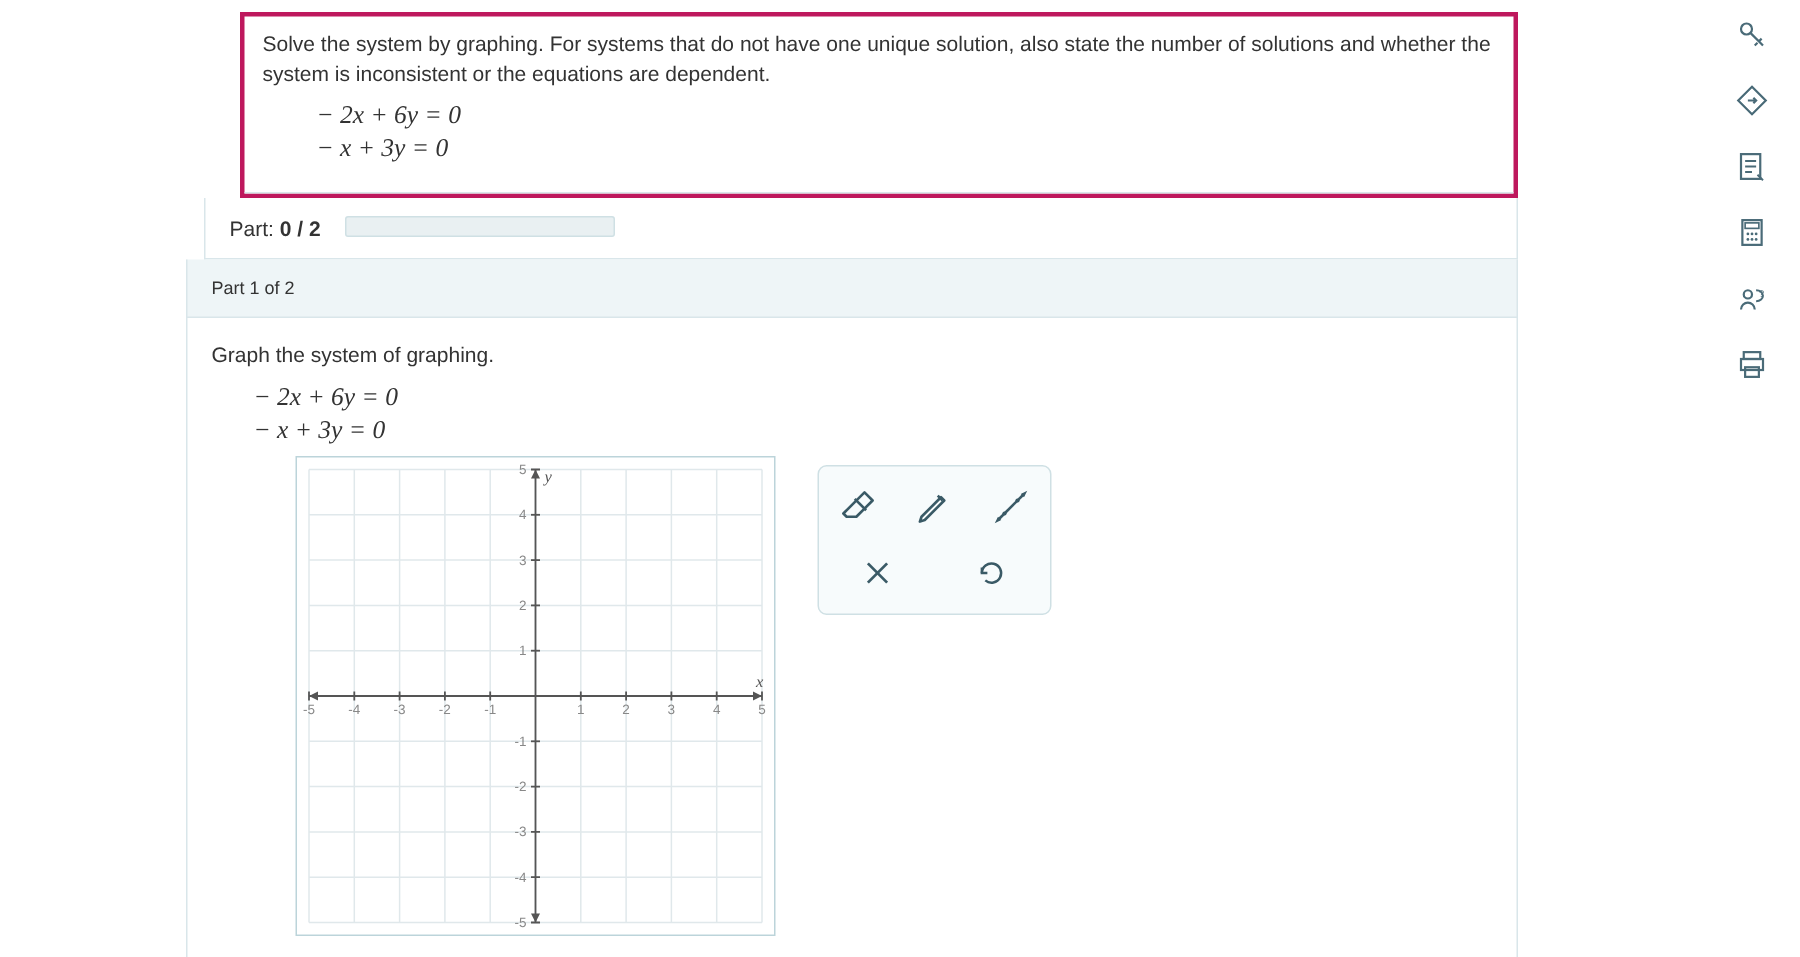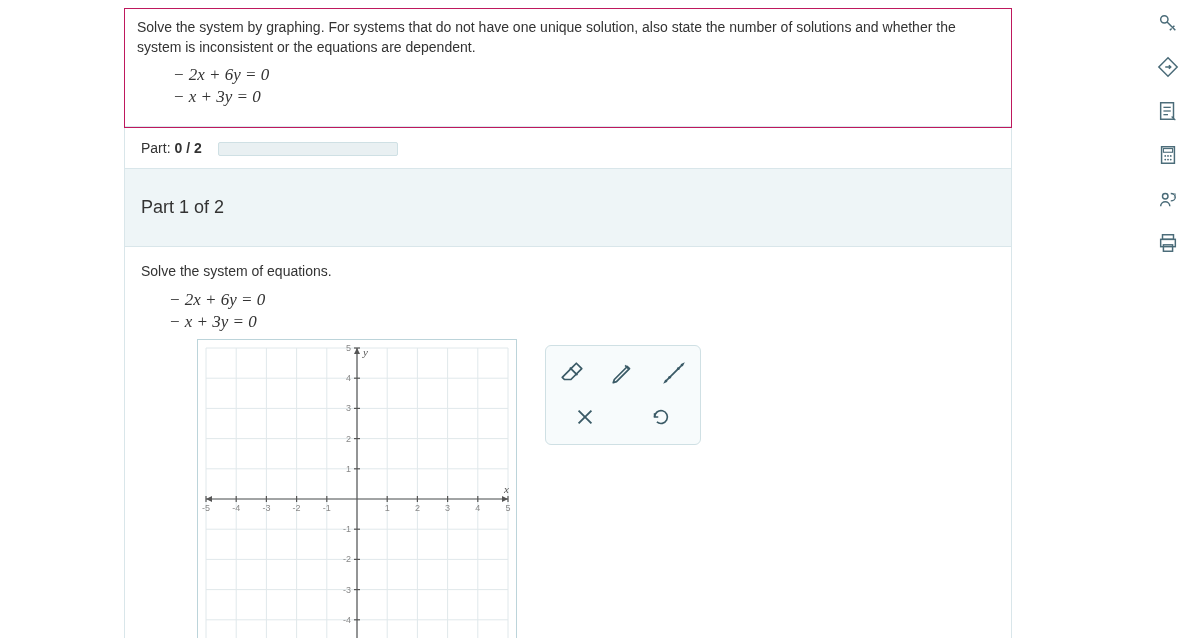--- a/index.html
+++ b/index.html
@@ -13,67 +13,69 @@
     height: 638px;
     overflow: hidden;
   }
   .main {
     position: absolute;
     left: 124px;
     top: 8px;
     width: 888px;
   }
   .question-block {
-    border: 1px solid #be185d;
+    border: 3px solid #be185d;
     padding: 0;
     background: #fff;
+    margin-left: 36px;
   }
   .question-text {
     padding: 8px 12px 10px 12px;
     font-size: 14px;
     line-height: 1.45;
     border-bottom: 1px solid #d9e6ea;
   }
   .eq-block {
     padding: 6px 0 8px 36px;
     font-family: "Times New Roman", serif;
     font-size: 17px;
   }
   .eq-line { line-height: 1.3; font-style: italic; }
 
   .progress-row {
     display: flex;
-    align-items: flex-end;
+    align-items: flex-start;
     gap: 16px;
     border: 1px solid #d9e6ea;
     border-top: none;
     padding: 12px 16px;
     font-size: 14px;
+    margin-left: 12px;
   }
   .progress-label b { font-weight: 700; }
   .progress-bar {
     width: 180px;
     height: 14px;
     background: #e9f0f2;
     border: 1px solid #cfe0e4;
     border-radius: 2px;
     overflow: hidden;
   }
   .progress-fill {
     height: 100%;
     width: 0%;
     background: #5aa9c7;
   }
 
   .part-header {
     border: 1px solid #d9e6ea;
     border-top: none;
     background: #eef5f7;
-    padding: 28px 16px;
-    font-size: 18px;
+    padding: 12px 16px;
+    font-size: 12px;
   }
 
   .part-body {
     border: 1px solid #d9e6ea;
     border-top: none;
     padding: 16px 16px 20px 16px;
   }
   .instruction {
     font-size: 14px;
     margin-bottom: 10px;
@@ -172,21 +174,21 @@
       <span>Part: </span><b>0</b><b> / </b><b>2</b>
     </div>
     <div class="progress-bar">
       <div class="progress-fill" style="width: 0%;"></div>
     </div>
   </div>
 
   <div class="part-header">Part 1 of 2</div>
 
   <div class="part-body">
-    <div class="instruction">Solve the system of equations.</div>
+    <div class="instruction">Graph the system of graphing.</div>
     <div class="eq-block2">
       <div class="eq-line">− 2x + 6y = 0</div>
       <div class="eq-line">− x + 3y = 0</div>
     </div>
 
     <div class="graph-tools-row">
 
       <div class="graph-box">
         <svg id="graph-svg" width="318" height="318">
             <line class="grid-line" x1="8" y1="8" x2="8" y2="310"></line>

